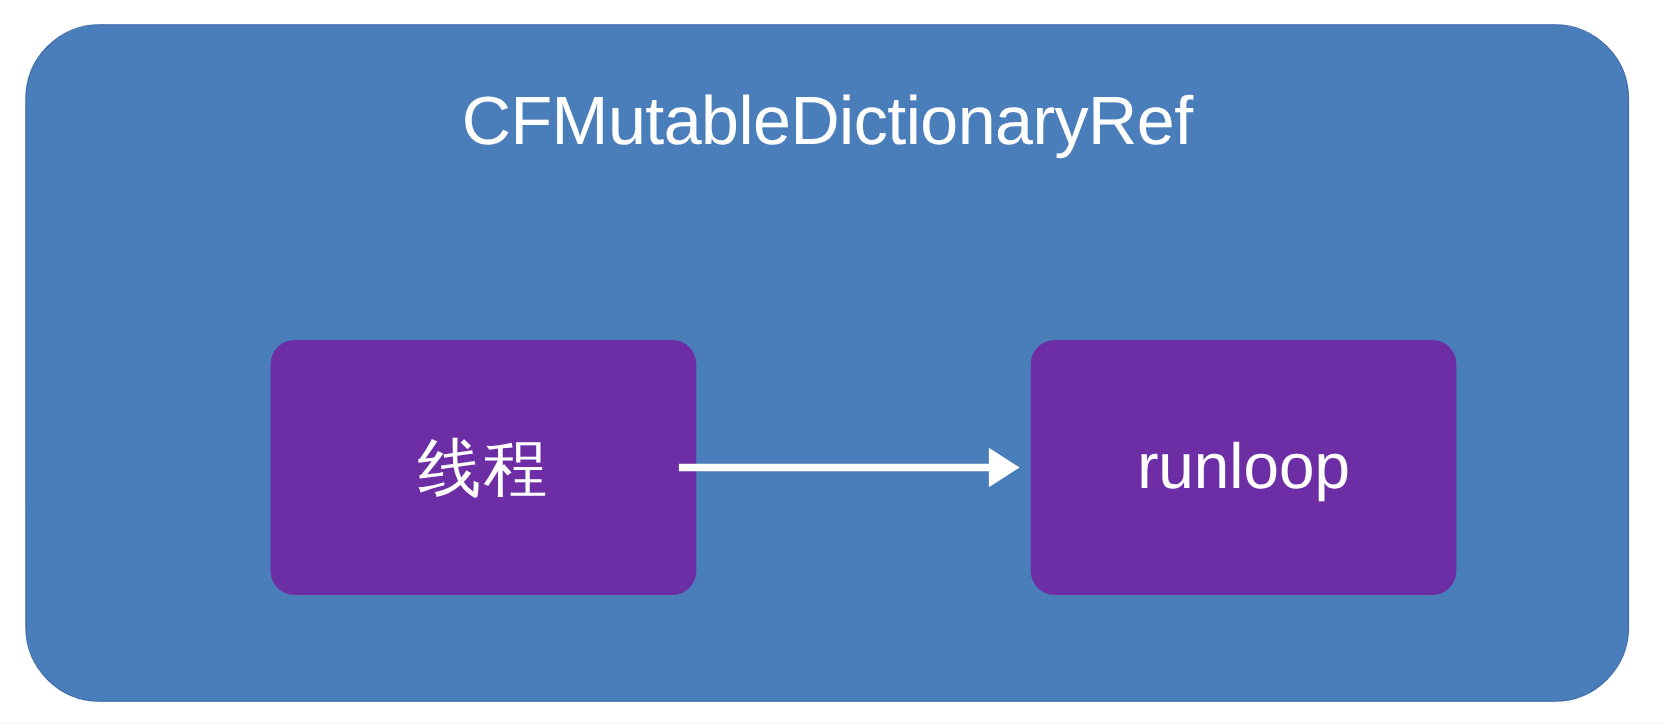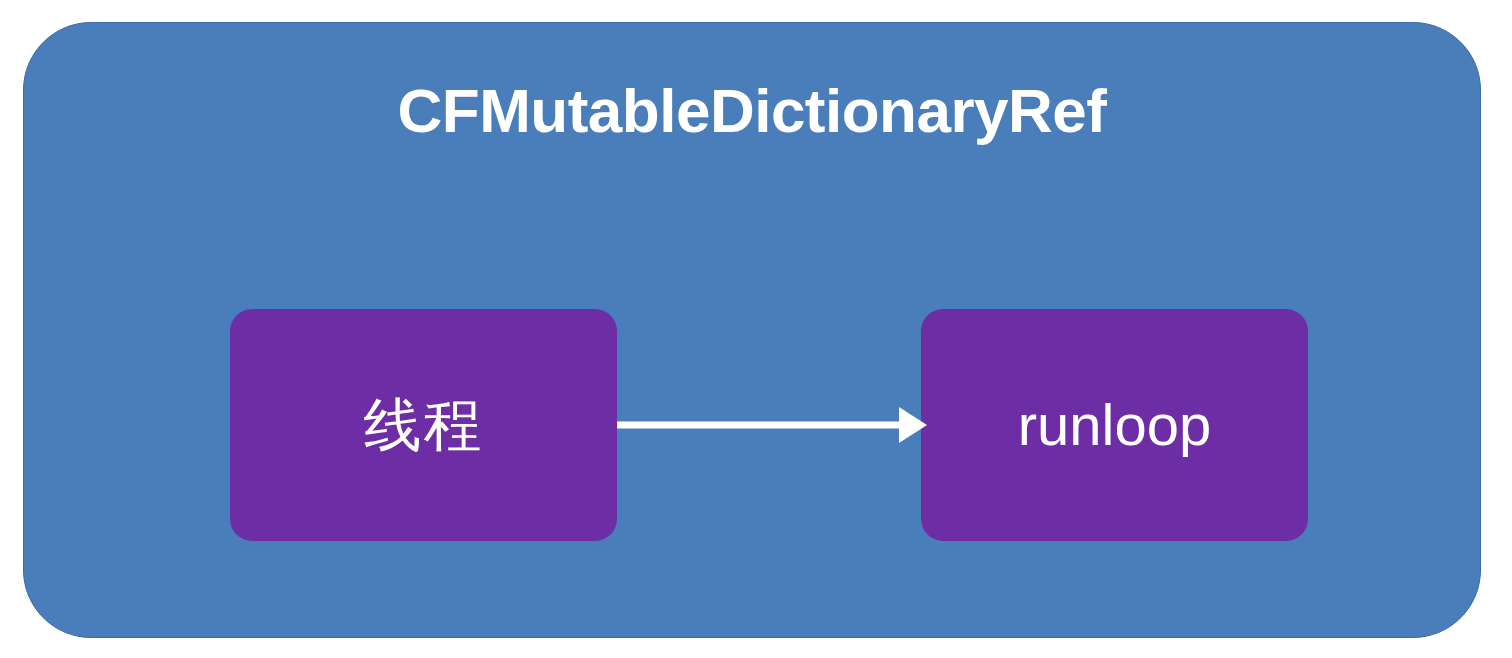--- a/index.html
+++ b/index.html
@@ -36,37 +36,38 @@
   }
 
   .container-title {
     position: absolute;
     left: 0;
     top: 54px;
     width: 100%;
     text-align: center;
     color: #ffffff;
     font-size: 62px;
-    font-weight: 700;
+    font-weight: 400;
     letter-spacing: -0.5px;
     line-height: 1.1;
     white-space: nowrap;
   }
 
   
   .node-box {
     position: absolute;
     top: 286px;
     width: 387px;
     height: 232px;
     background: #6d2ea5;
     border-radius: 22px;
     display: flex;
     align-items: center;
     justify-content: center;
+    margin-left: 16px;
   }
   .node-box.left  { left: 206px; }
   .node-box.right { left: 897px; }
 
   .node-label {
     color: #ffffff;
     font-size: 58px;
     font-weight: 400;
     line-height: 1;
     white-space: nowrap;

